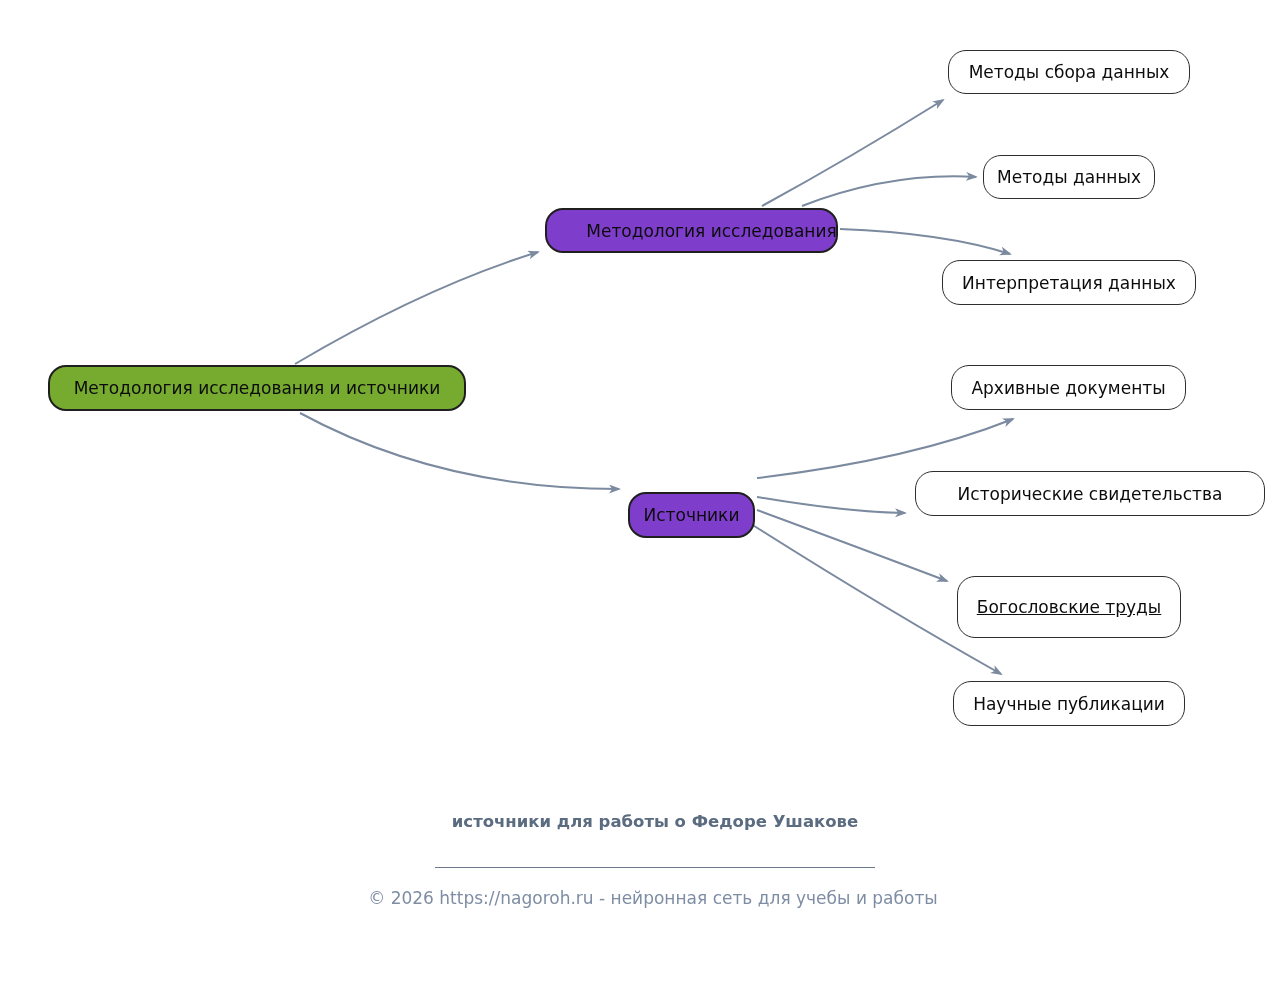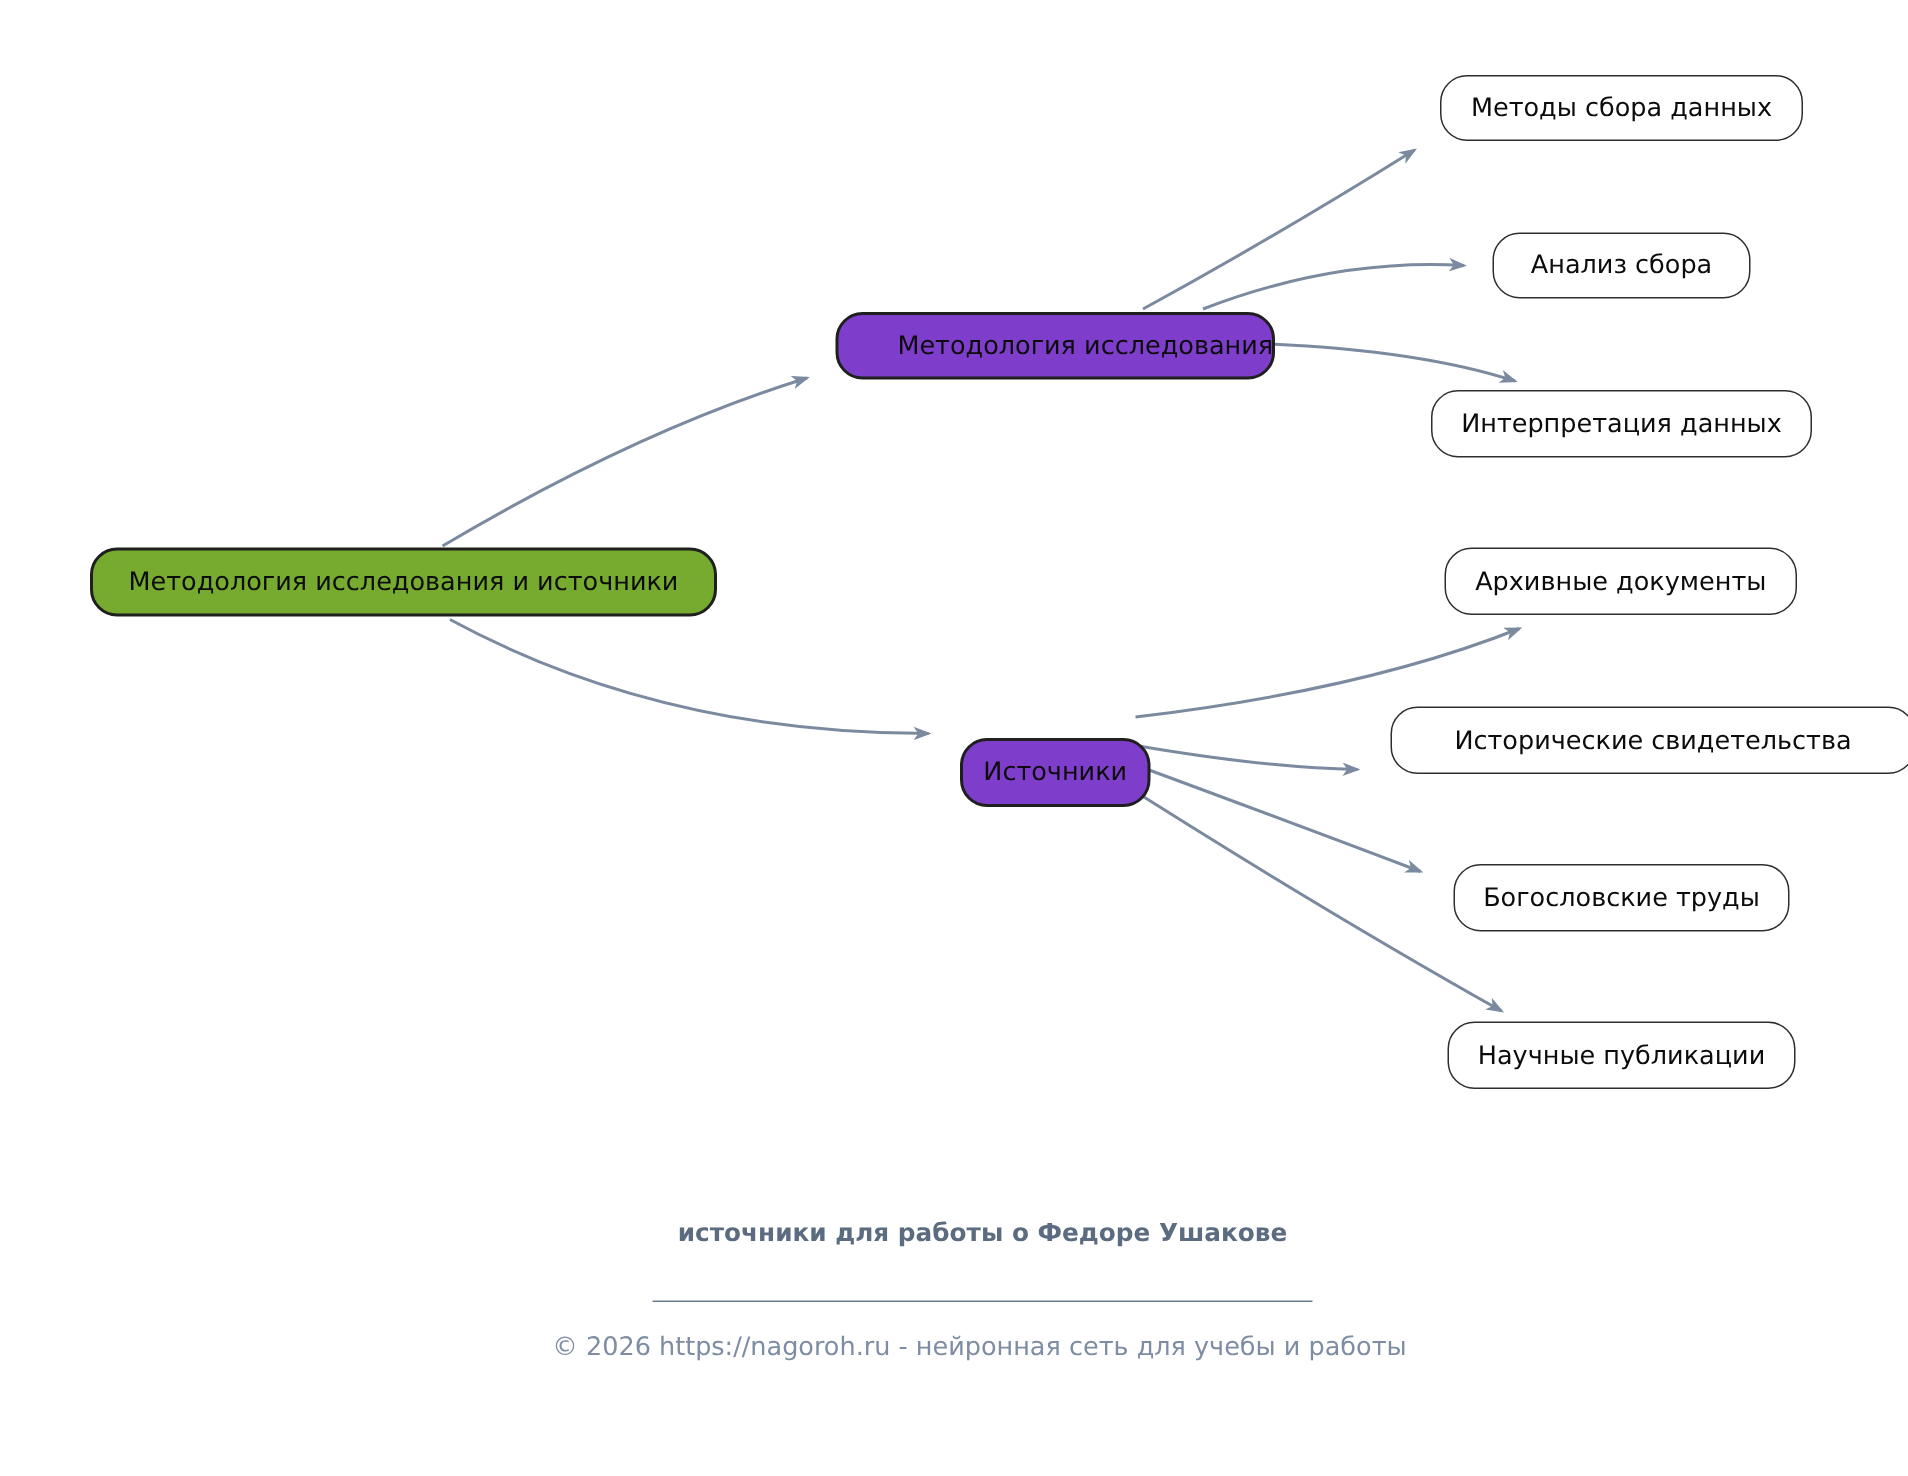--- a/index.html
+++ b/index.html
@@ -30,35 +30,34 @@
     position: absolute;
     display: flex;
     align-items: center;
     justify-content: center;
     box-sizing: border-box;
     white-space: nowrap;
     font-size: 17px;
     color: #0c0c0c;
     border-radius: 18px;
     border: 2px solid #1f1f1f;
-    margin-left: 12px;
   }
   .node-root   { background: #76ab2f; justify-content: center; }
   .node-branch { background: #7e3ecb; }
   .node-leaf   { background: #ffffff; border-width: 1.6px; border-color: #2e2e2e; }
 
   .root-node      { left: 48px;  top: 365px; width: 418px; height: 46px; }
   .branch-method  { left: 545px; top: 208px; width: 293px; height: 45px; padding-left: 40px; }
   .branch-sources { left: 628px; top: 492px; width: 127px; height: 46px; }
   .leaf-1 { left: 948px; top: 50px;  width: 242px; height: 44px; }
   .leaf-2 { left: 983px; top: 155px; width: 172px; height: 44px; }
   .leaf-3 { left: 942px; top: 260px; width: 254px; height: 45px; }
   .leaf-4 { left: 951px; top: 365px; width: 235px; height: 45px; }
   .leaf-5 { left: 915px; top: 471px; width: 350px; height: 45px; }
-  .leaf-6 { left: 957px; top: 576px; width: 224px; height: 45px; }
+  .leaf-6 { left: 957px; top: 576px; width: 224px; height: 62px; text-decoration: underline; }
   .leaf-7 { left: 953px; top: 681px; width: 232px; height: 45px; align-items: center; }
 
   .caption {
     position: absolute;
     left: 655px;
     top: 812px;
     transform: translateX(-50%);
     text-align: center;
     font-size: 16.5px;
     font-weight: bold;
@@ -116,21 +115,21 @@
 
   <div class="node node-branch branch-sources">
     <span>Источники</span>
   </div>
 
   <div class="node node-leaf leaf-1">
     <span>Методы сбора данных</span>
   </div>
 
   <div class="node node-leaf leaf-2">
-    <span>Анализ сбора</span>
+    <span>Методы данных</span>
   </div>
 
   <div class="node node-leaf leaf-4">
     <span>Архивные документы</span>
   </div>
 
   <div class="node node-leaf leaf-3">
     <span>Интерпретация данных</span>
   </div>
 

